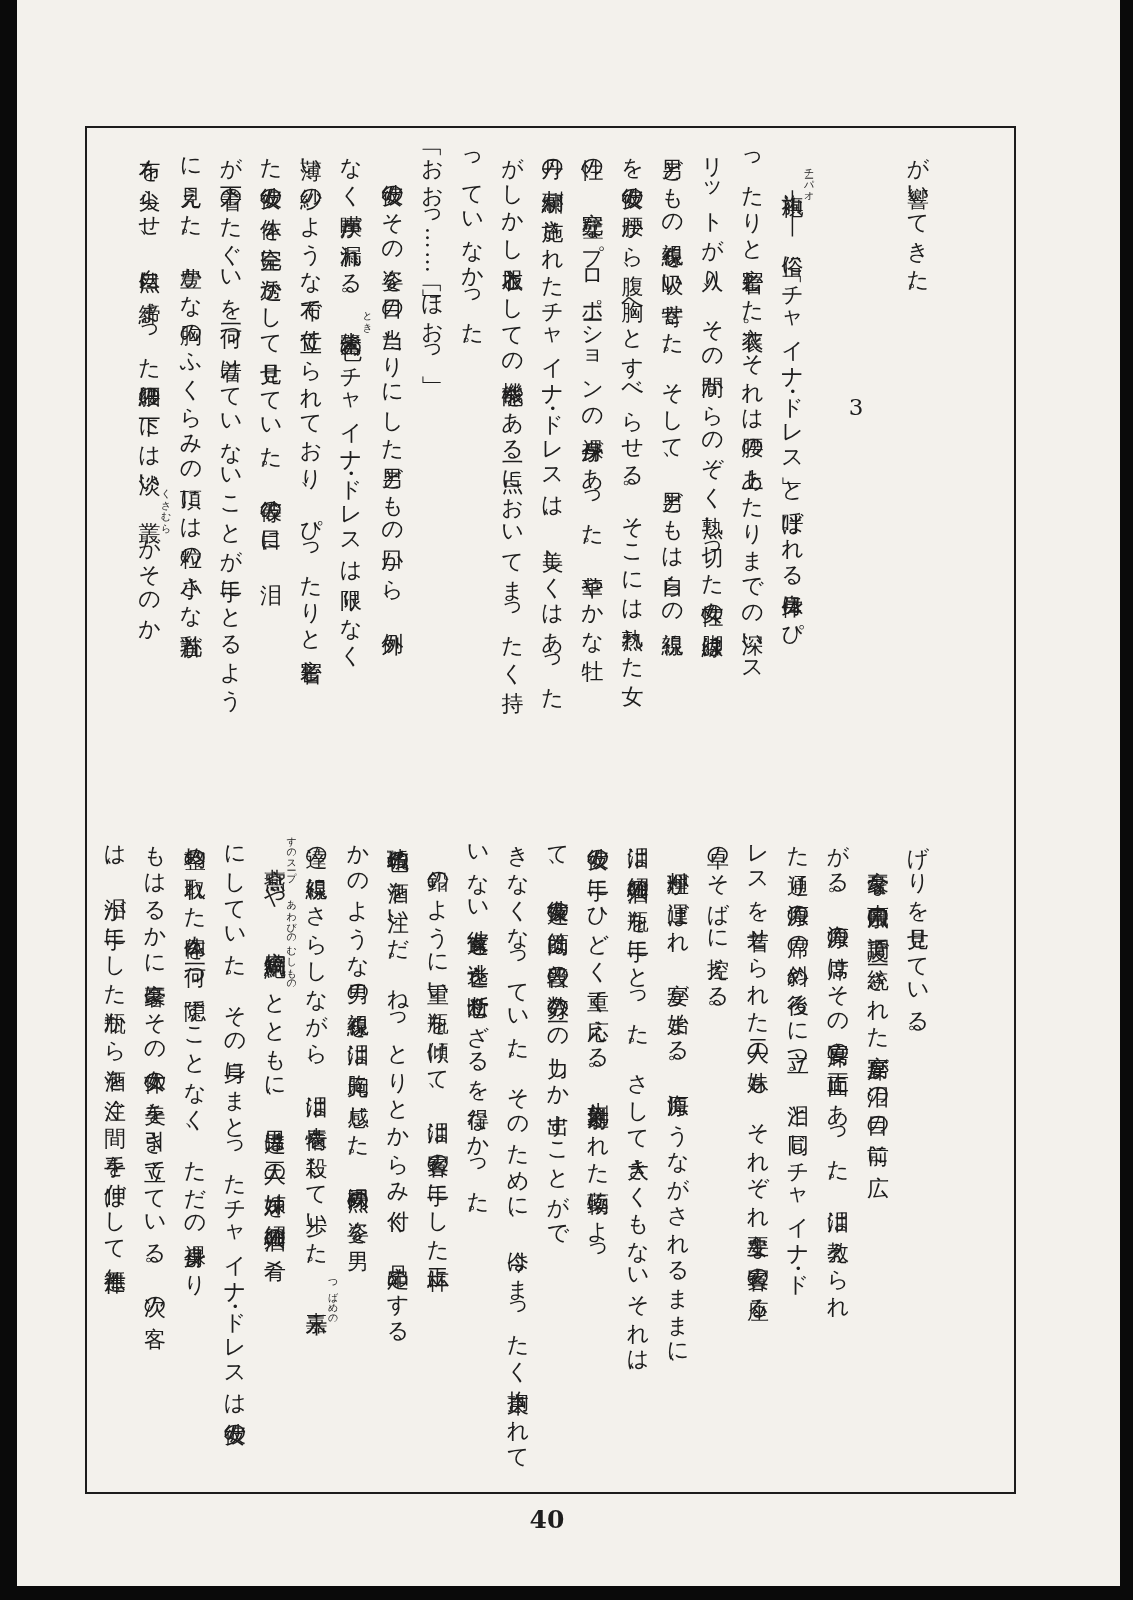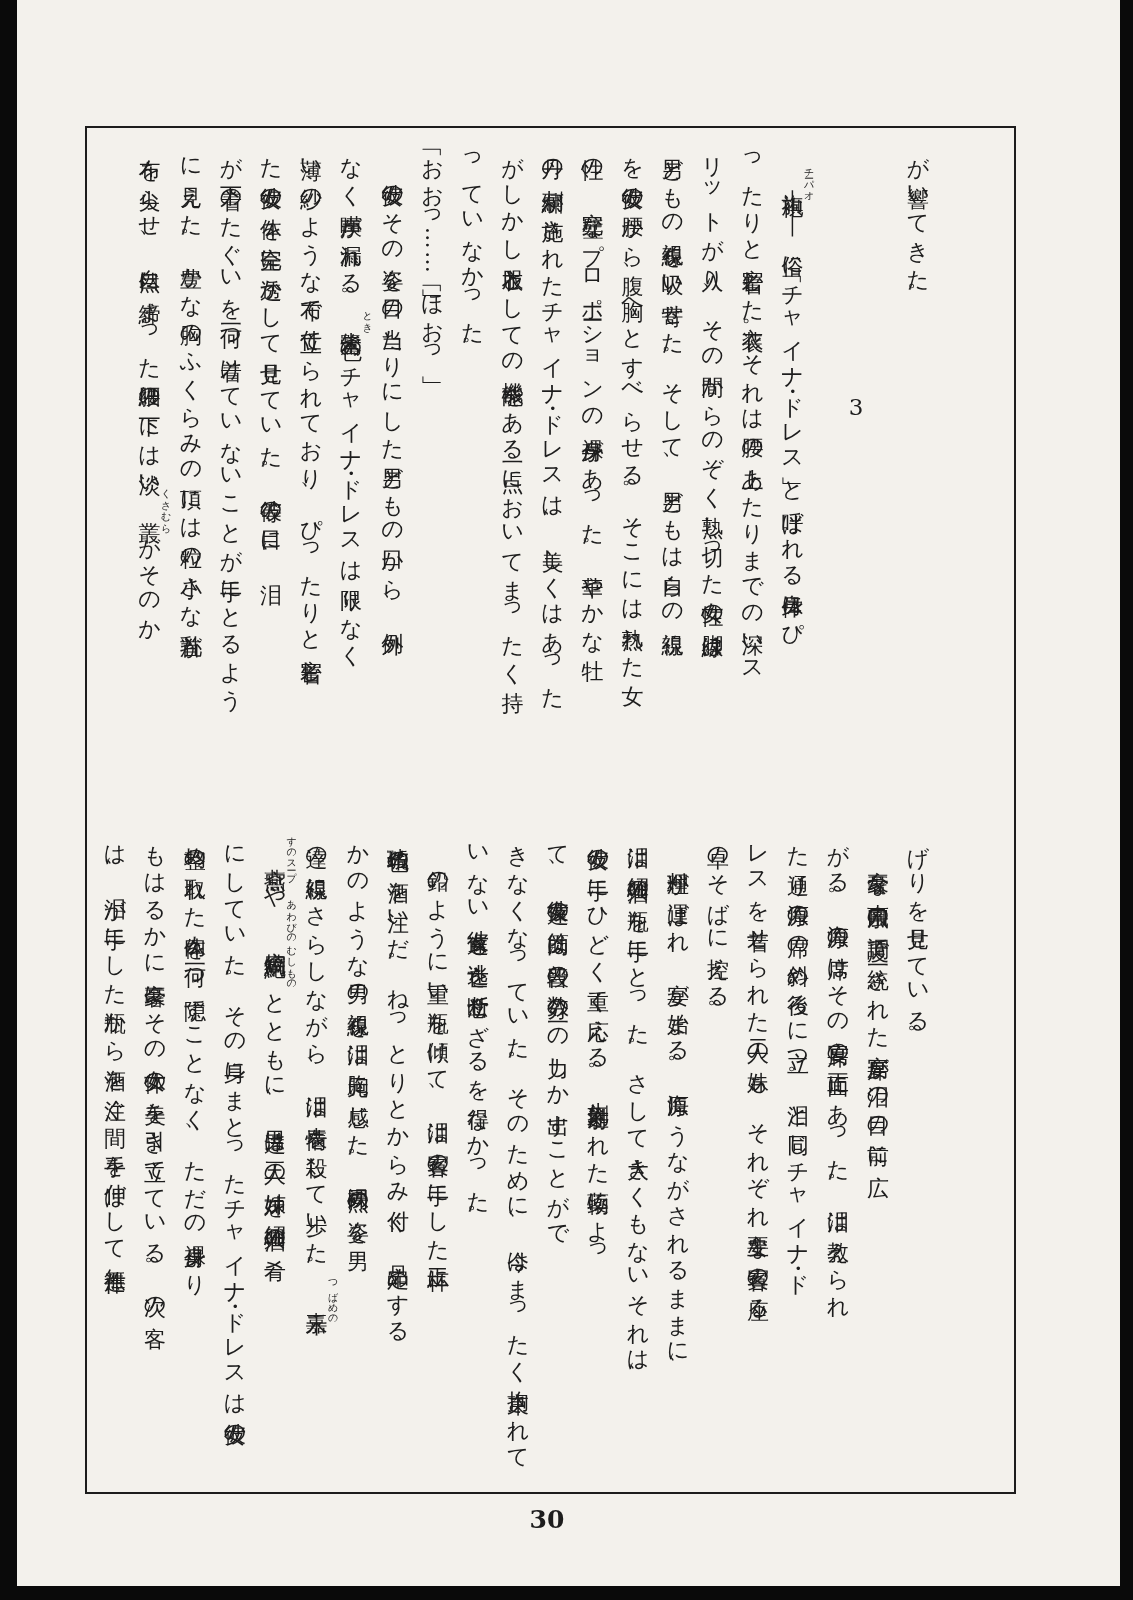--- a/index.html
+++ b/index.html
@@ -112,15 +112,15 @@
           <p>琥珀色の酒を注いだ。ねっとりとからみ付く、品定めする</p>
           <p>かのような男の視線を泪は胸元に感じた。裸同然の姿を男</p>
           <p>達の視線にさらしながら、泪は表情を殺して歩いた。<ruby>嘉禾<rt>つばめの</rt></ruby></p>
           <p><ruby>燕窩<rt>すのスープ</rt></ruby>や<ruby>窩焼網鮑<rt>あわびのむしもの</rt></ruby>とともに、男達は三人の姉妹を紹興酒の肴</p>
           <p>にしていた。その身にまとったチャイナ・ドレスは彼女の</p>
           <p>均整の取れた肉体を何一つ隠すことなく、ただの裸身より</p>
           <p>もはるかに豪奢にその女体の美を引き立てている。次の客</p>
           <p>は、泪が手にした瓶から酒を注ぐ間、手を伸ばして無造作</p>
         </div>
     </div>
-    <div class="page-number">30</div>
+    <div class="page-number">40</div>
   </div>
 </div>
 
 </body></html>

